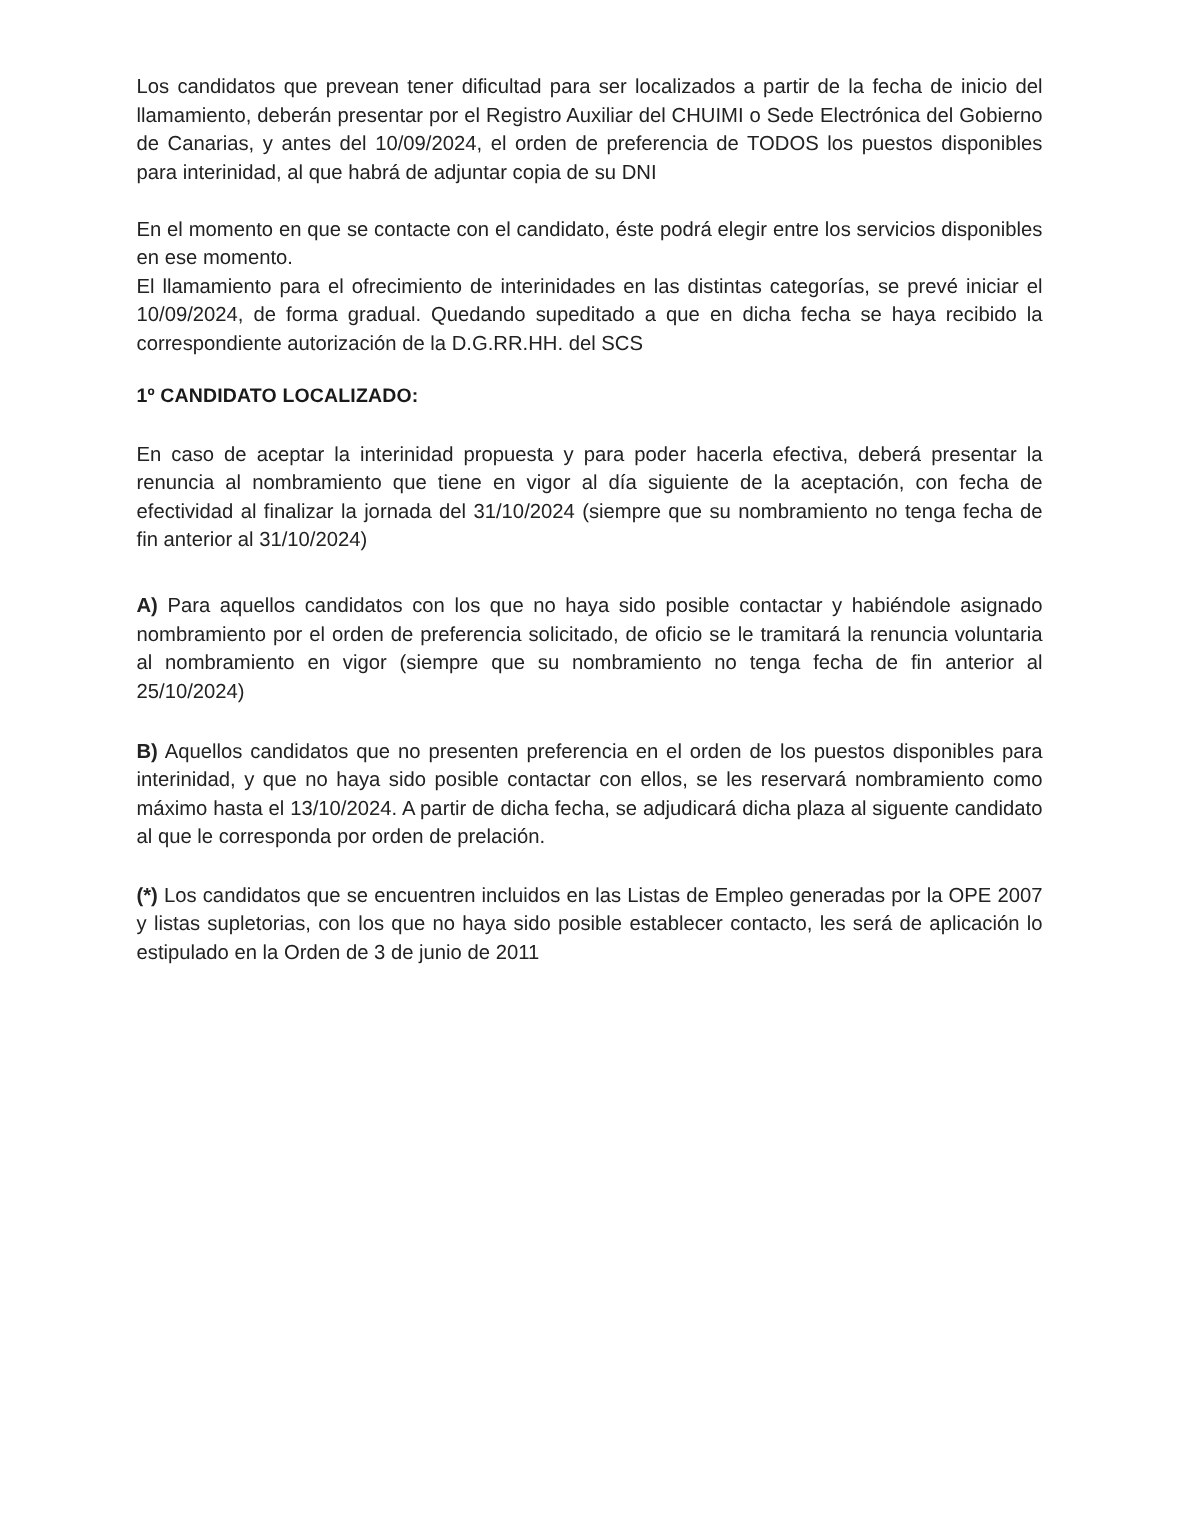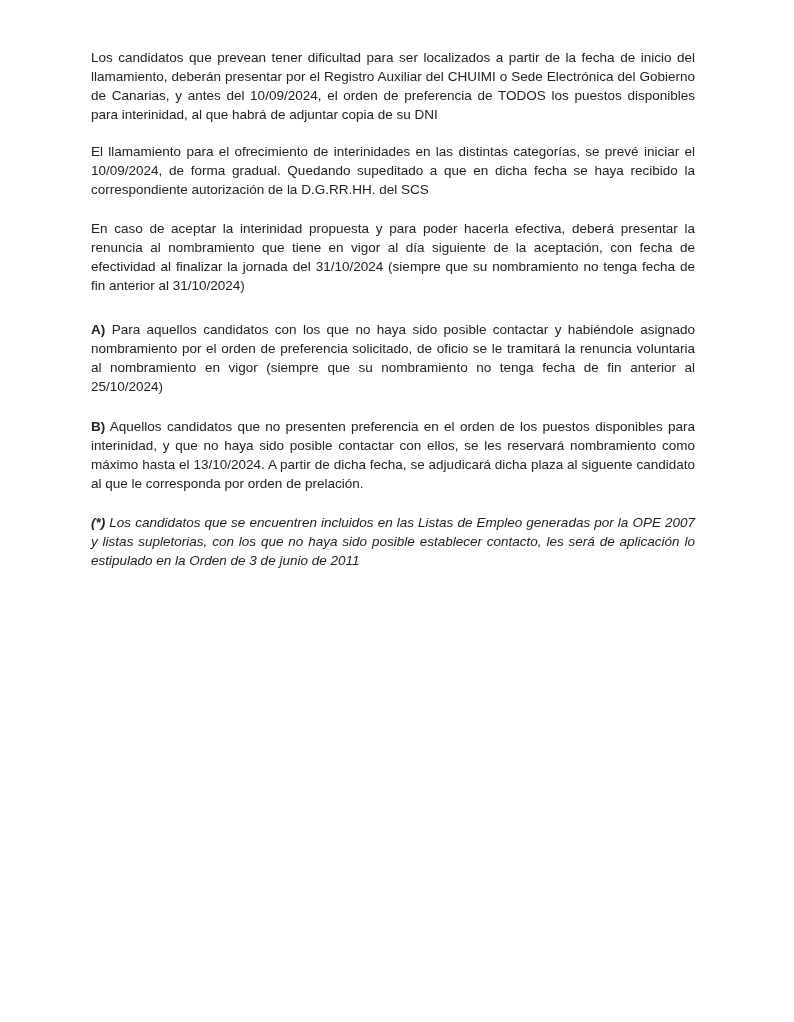--- a/index.html
+++ b/index.html
@@ -36,39 +36,41 @@
     line-height: 19px;
     font-weight: bold;
     color: #1a1a1a;
     letter-spacing: 0.1px;
   }
   .lead {
     font-weight: bold;
   }
   .mt-p2 { margin-top: 22px; }
   .mt-p3 { margin-top: 19px; }
-  .mt-p4 { margin-top: 18px; }
+  .mt-p4 { }
   .mt-h1 { margin-top: 16px; }
   .mt-s1 { margin-top: 20px; }
   .mt-h2 { margin-top: 23px; }
   .mt-a  { margin-top: 25px; }
   .mt-b  { margin-top: 21px; }
-  .mt-fn { margin-top: 20px; font-style: italic; }
+  .mt-fn { margin-top: 20px; }
 </style>
 </head>
 <body>
 
 <div class="page">
 
   <p class="para">Los candidatos que prevean tener dificultad para ser localizados a partir de la fecha de inicio del llamamiento, deberán presentar por el Registro Auxiliar del CHUIMI o Sede Electrónica del Gobierno de Canarias, y antes del 10/09/2024, el orden de preferencia de TODOS los puestos disponibles para interinidad, al que habrá de adjuntar copia de su DNI</p>
 
 
+  <p class="para mt-p3">En el momento en que se contacte con el candidato, éste podrá elegir entre los servicios disponibles en ese momento.</p>
 
   <p class="para mt-p4">El llamamiento para el ofrecimiento de interinidades en las distintas categorías, se prevé iniciar el 10/09/2024, de forma gradual. Quedando supeditado a que en dicha fecha se haya recibido la correspondiente autorización de la D.G.RR.HH. del SCS</p>
 
+  <h2 class="heading mt-h1">1º CANDIDATO LOCALIZADO:</h2>
 
   <p class="para indented mt-s1">En caso de aceptar la interinidad propuesta y para poder hacerla efectiva, deberá presentar la renuncia al nombramiento que tiene en vigor al día siguiente de la aceptación, con fecha de efectividad al finalizar la jornada del 31/10/2024 (siempre que su nombramiento no tenga fecha de fin anterior al 31/10/2024)</p>
 
 
   <p class="para indented mt-a"><span class="lead">A)</span> <span>Para aquellos candidatos con los que no haya sido posible contactar y habiéndole asignado nombramiento por el orden de preferencia solicitado, de oficio se le tramitará la renuncia voluntaria al nombramiento en vigor (siempre que su nombramiento no tenga fecha de fin anterior al 25/10/2024)</span></p>
 
   <p class="para indented mt-b"><span class="lead">B)</span> <span>Aquellos candidatos que no presenten preferencia en el orden de los puestos disponibles para interinidad, y que no haya sido posible contactar con ellos, se les reservará nombramiento como máximo hasta el 13/10/2024. A partir de dicha fecha, se adjudicará dicha plaza al siguente candidato al que le corresponda por orden de prelación.</span></p>
 
   <p class="para indented mt-fn"><span class="lead">(*)</span> <span>Los candidatos que se encuentren incluidos en las Listas de Empleo generadas por la OPE 2007 y listas supletorias, con los que no haya sido posible establecer contacto, les será de aplicación lo estipulado en la Orden de 3 de junio de 2011</span></p>
 

